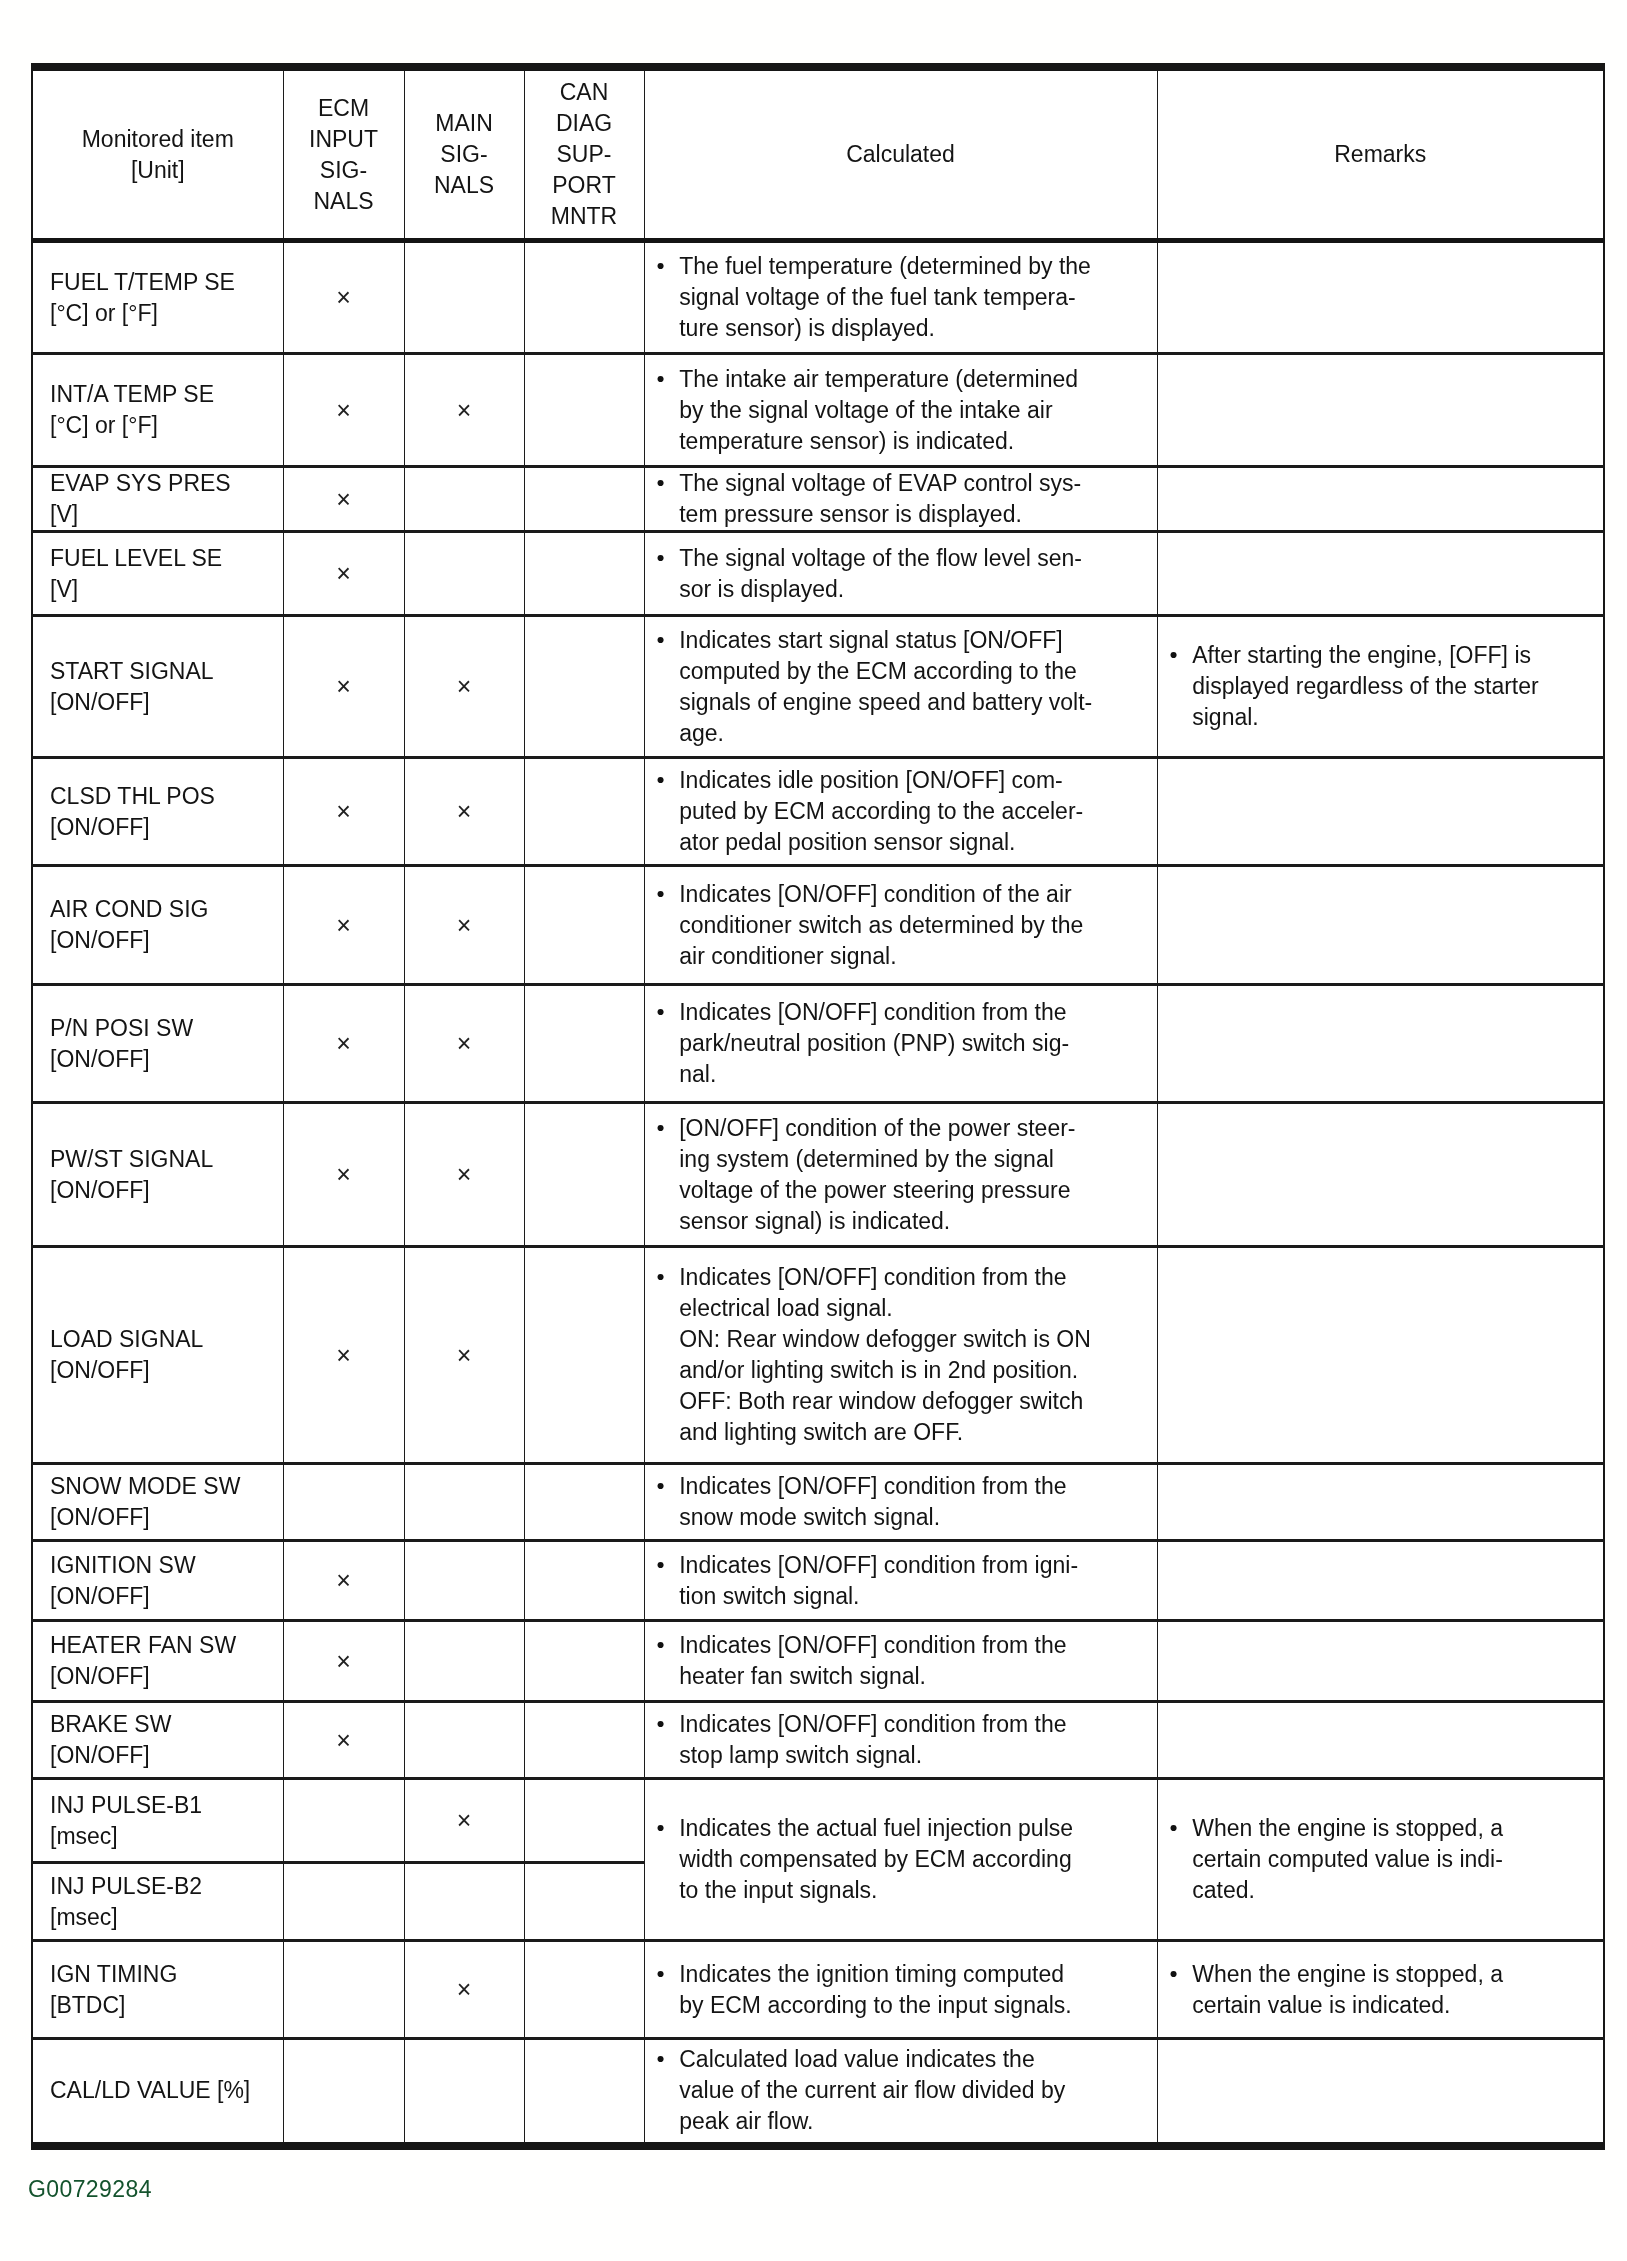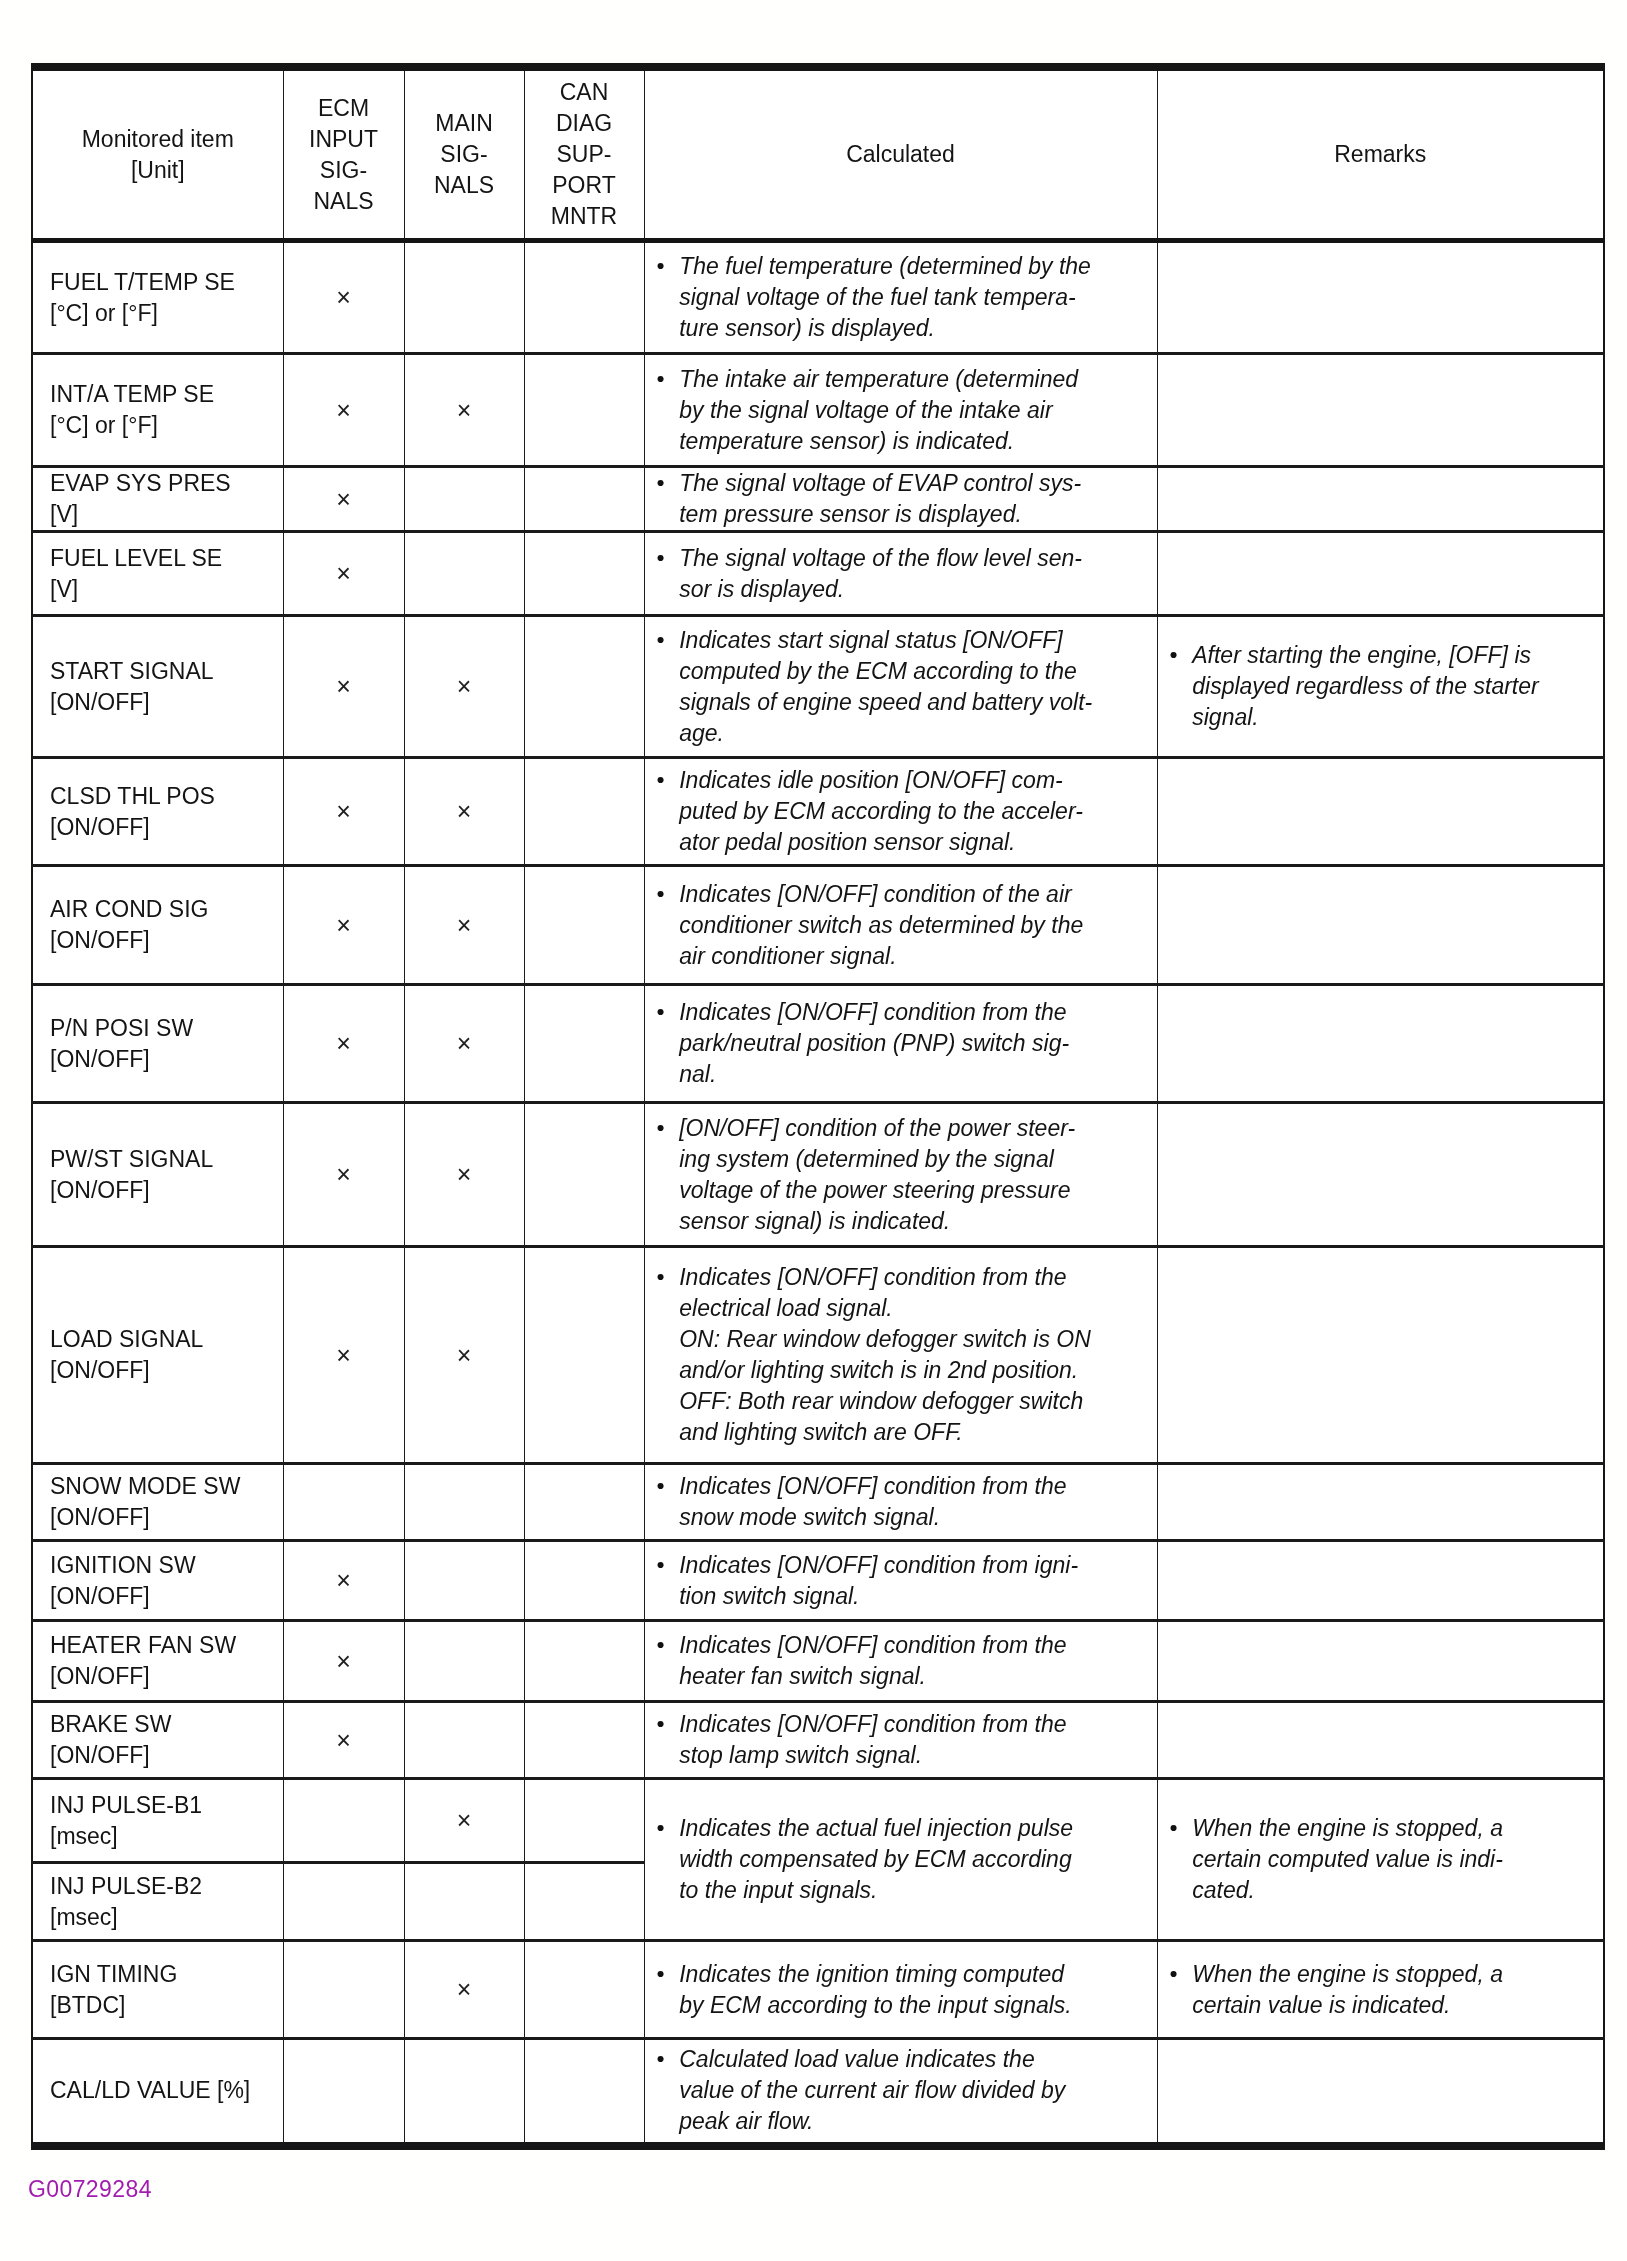--- a/index.html
+++ b/index.html
@@ -46,25 +46,24 @@
   .bullet{
     flex:0 0 auto;
     font-size:14.3px;line-height:31px;
     margin-right:14.3px;
     transform:translateY(-0.8px);
     color:#111111;
   }
   .btext{
     flex:1 1 auto;
     white-space:pre-line;
-    font-style:italic;
   }
   .caption{
     position:absolute;left:28px;top:2176px;
-    font-size:23px;letter-spacing:0.4px;color:#a21caf;
+    font-size:23px;letter-spacing:0.4px;color:#14532d;
   }
 </style>
 </head>
 <body>
 
 <div class="page">
   <table class="signals">
     <colgroup id="cols">
         <col style="width: 251px;">
         <col style="width: 121px;">

